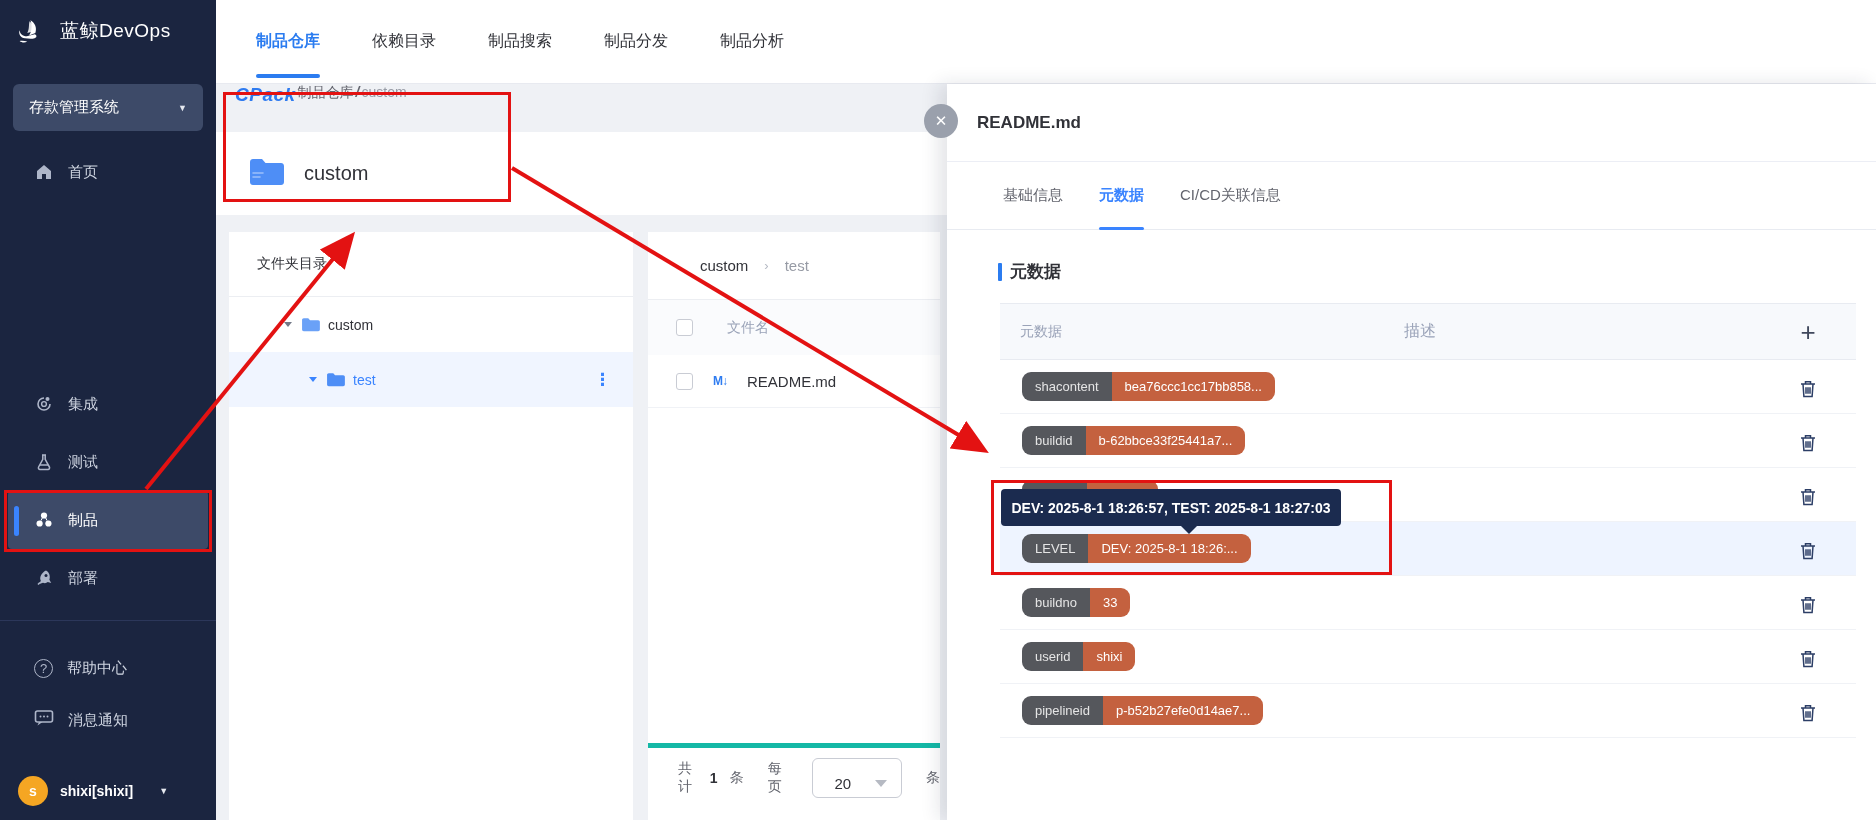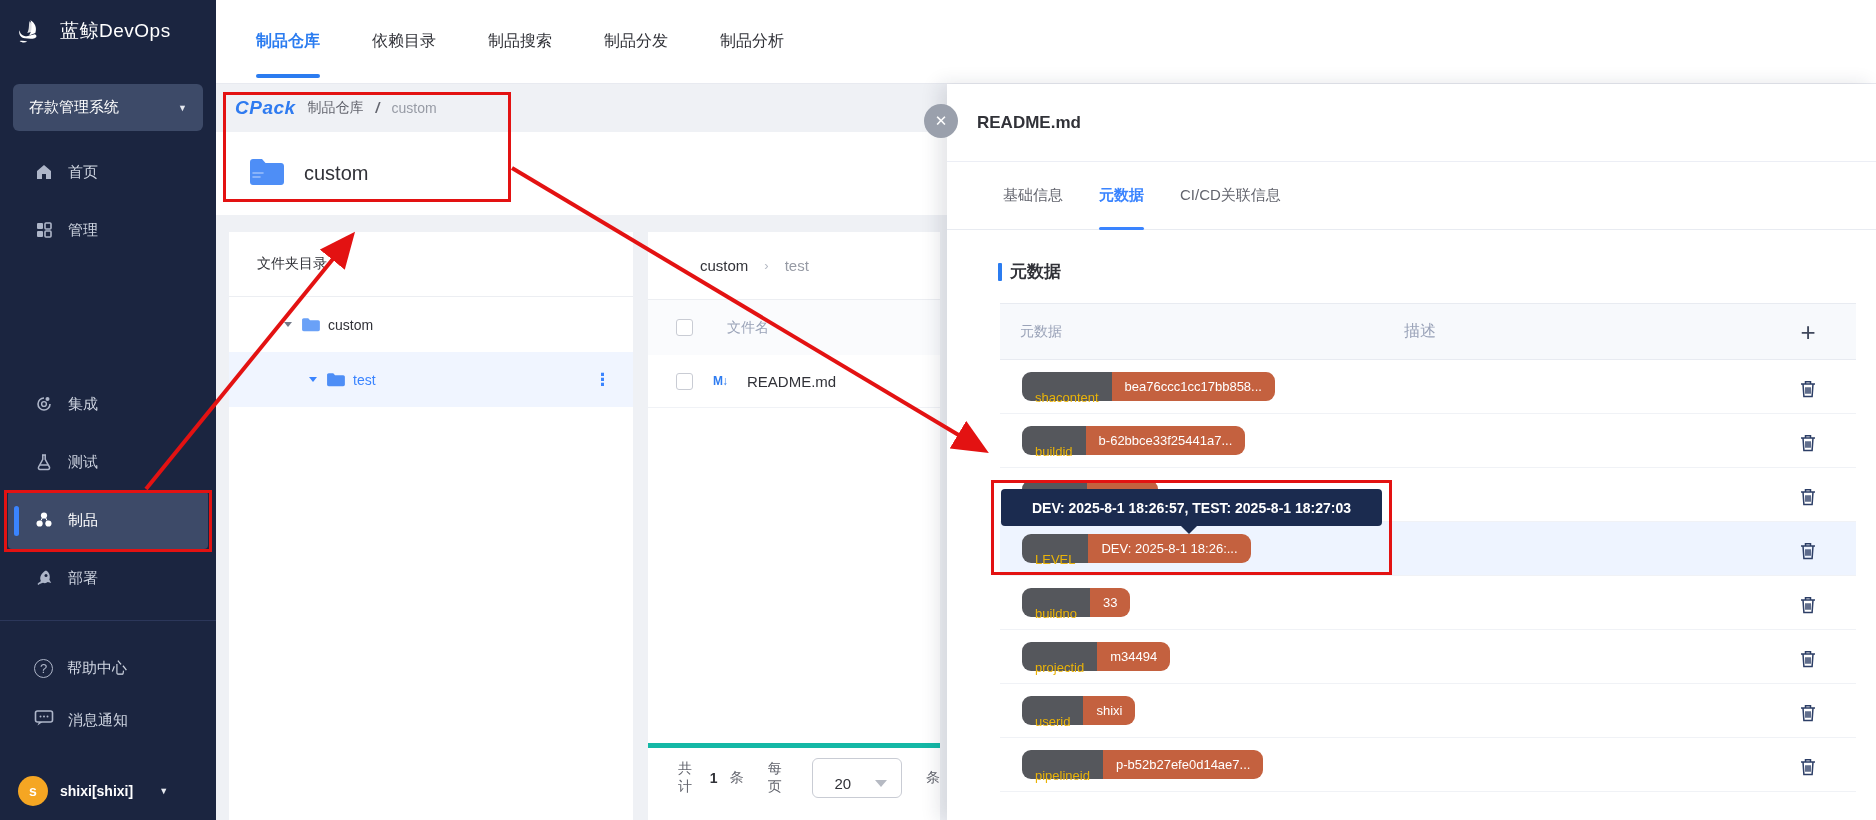--- a/index.html
+++ b/index.html
@@ -25,21 +25,21 @@
   .user-name{font-size:14px;font-weight:bold;color:#fff}
   .user-row .caret{margin-left:14px}
   .qmark{width:19px;height:19px;border:1.6px solid #aeb6c9;border-radius:50%;font-size:13px;display:flex;align-items:center;justify-content:center;color:#aeb6c9}
   
   #topnav{position:absolute;left:216px;top:0;width:1660px;height:84px;background:#fff;border-bottom:1px solid #e8eaf0;z-index:5;display:flex;align-items:center;padding-left:40px;gap:52px}
   .nav-tab{font-size:16px;color:#313238;cursor:pointer;position:relative;height:84px;display:flex;align-items:center}
   .nav-tab.active{color:#2b7cf0;font-weight:bold}
   .nav-tab.active::after{content:"";position:absolute;left:0;bottom:6px;width:100%;height:4px;background:#2b7cf0;border-radius:2px}
   
   #main{position:absolute;left:216px;top:84px;width:731px;height:736px;background:#eff1f5;z-index:4}
-  .crumb-bar{position:absolute;left:0;top:0;width:731px;height:48px;background:#eff1f5;display:flex;align-items:center;padding-left:19px;gap:12px}
+  .crumb-bar{position:absolute;left:0;top:0;width:731px;height:48px;background:#eff1f5;display:flex;align-items:flex-start;padding-left:19px;gap:2px}
   .cpack{font-size:19px;font-weight:800;font-style:italic;color:#2f7bf0;letter-spacing:.5px}
   .crumb-root{font-size:14px;color:#63656e}
   .crumb-sep{font-size:14px;color:#63656e;font-style:italic;font-weight:bold}
   .crumb-cur{font-size:14px;color:#979ba5}
   .folder-head{position:absolute;left:0;top:48px;width:731px;height:83px;background:#fff;display:flex;align-items:center;padding-left:32px;gap:18px}
   .folder-head .fname{font-size:20px;color:#313238}
   .card{position:absolute;background:#fff;top:148px;height:588px}
   #tree-card{left:13px;width:404px}
   #file-card{left:432px;width:292px}
   .card-head{height:65px;display:flex;align-items:center;border-bottom:1px solid #eceef2;padding-left:28px;font-size:14px;color:#313238}
@@ -77,24 +77,24 @@
   .sec-bar{width:4px;height:18px;background:#2b7cf0;border-radius:1px}
   .sec-txt{font-size:17px;font-weight:bold;color:#313238}
   .mtable{position:absolute;left:53px;top:219px;width:856px}
   .mt-head{height:57px;background:#f7f9fc;border-top:1px solid #e8ebf1;border-bottom:1px solid #e8ebf1;display:flex;align-items:center;position:relative}
   .mt-head .c1{margin-left:20px;font-size:14px;color:#9aa3b8}
   .mt-head .c2{position:absolute;left:404px;font-size:16px;color:#9aa3b8}
   .add-btn{position:absolute;left:788px;top:0;width:40px;height:57px;font-size:26px;font-weight:200;color:#40485c;display:flex;align-items:center;justify-content:center;cursor:pointer}
   .mrow{height:54px;border-bottom:1px solid #f0f2f6;display:flex;align-items:center;position:relative}
   .mrow.hl{background:#eef4ff}
   .tag{display:flex;margin-left:22px;font-size:13px;line-height:29px;height:29px}
-  .tag .k{background:#55575c;color:#eab308;padding:11px 13px;border-radius:9px 0 0 9px;white-space:nowrap}
+  .tag .k{background:#55575c;color:#e5e5e5;padding:0 13px;border-radius:9px 0 0 9px;white-space:nowrap}
   .tag .v{background:#c4613f;color:#fff;padding:0 13px;border-radius:0 9px 9px 0;white-space:nowrap}
   .trash{position:absolute;left:793px;top:18px;width:30px;height:22px;display:flex;align-items:center;justify-content:center;cursor:pointer}
-  .tooltip{position:absolute;left:54px;top:405px;width:381px;height:37px;background:#1b2b4f;border-radius:4px;color:#fff;font-size:14px;font-weight:600;display:flex;align-items:center;justify-content:center;z-index:30;white-space:nowrap}
+  .tooltip{position:absolute;left:54px;top:405px;width:340px;height:37px;background:#1b2b4f;border-radius:4px;color:#fff;font-size:14px;font-weight:600;display:flex;align-items:center;justify-content:center;z-index:30;white-space:nowrap}
   .tt-caret{position:absolute;left:180px;top:37px;width:0;height:0;border-left:8px solid transparent;border-right:8px solid transparent;border-top:8px solid #1b2b4f}
   .close-btn{position:absolute;left:924px;top:104px;width:34px;height:34px;border-radius:50%;background:#9aa0ac;color:#fff;display:flex;align-items:center;justify-content:center;font-size:15px;z-index:26;cursor:pointer}
   
   .red-rect{position:absolute;border:3px solid #e31212;z-index:40;pointer-events:none}
   #rr-crumb{left:223px;top:92px;width:288px;height:110px}
   #rr-menu{left:4px;top:490px;width:208px;height:62px}
   #rr-tip{left:991px;top:480px;width:401px;height:95px}
   #arrows{position:absolute;left:0;top:0;width:1876px;height:820px;z-index:45;pointer-events:none}
 </style>
 </head>
@@ -118,31 +118,20 @@
     <span class="caret">▼</span>
   </div>
 
   <div class="menu-item" style="top:143px">
     <span class="ic">
         <svg width="18" height="18" viewBox="0 0 18 18">
           <path d="M9 2l7 6v8h-5v-5H7v5H2V8z" fill="#aeb6c9"></path>
         </svg>
       </span>
     <span class="ml">首页</span>
-  </div>
-  <div class="menu-item" style="top:201px">
-    <span class="ic">
-        <svg width="18" height="18" viewBox="0 0 18 18" fill="#aeb6c9">
-          <rect x="2" y="2" width="6" height="6" rx="1"></rect>
-          <rect x="10" y="2" width="6" height="6" rx="1" fill="none" stroke="#aeb6c9" stroke-width="1.6"></rect>
-          <rect x="2" y="10" width="6" height="6" rx="1"></rect>
-          <rect x="10" y="10" width="6" height="6" rx="1" fill="none" stroke="#aeb6c9" stroke-width="1.6"></rect>
-        </svg>
-      </span>
-    <span class="ml">管理</span>
   </div>
   <div class="menu-item" style="top:375px">
     <span class="ic">
         <svg width="18" height="18" viewBox="0 0 18 18">
           <path d="M15 9A6 6 0 1 1 9 3" fill="none" stroke="#aeb6c9" stroke-width="1.6"></path>
           <circle cx="12.5" cy="4" r="2" fill="#aeb6c9"></circle>
           <circle cx="9" cy="9" r="2.4" fill="none" stroke="#aeb6c9" stroke-width="1.4"></circle>
         </svg>
       </span>
     <span class="ml">集成</span>
@@ -339,31 +328,20 @@
       <span class="trash">
           <svg width="16" height="18" viewBox="0 0 16 18">
             <path d="M1 4h14M5.5 4V1.8h5V4M3 4l.9 12.6h8.2L13 4M6 7.3v6.4M8 7.3v6.4M10 7.3v6.4" fill="none" stroke="#2c3e66" stroke-width="1.5"></path>
           </svg>
         </span>
     </div>
     <div class="mrow">
       <span class="tag">
           <span class="k">buildno</span>
           <span class="v">33</span>
-        </span>
-      <span class="trash">
-          <svg width="16" height="18" viewBox="0 0 16 18">
-            <path d="M1 4h14M5.5 4V1.8h5V4M3 4l.9 12.6h8.2L13 4M6 7.3v6.4M8 7.3v6.4M10 7.3v6.4" fill="none" stroke="#2c3e66" stroke-width="1.5"></path>
-          </svg>
-        </span>
-    </div>
-    <div class="mrow">
-      <span class="tag">
-          <span class="k">projectid</span>
-          <span class="v">m34494</span>
         </span>
       <span class="trash">
           <svg width="16" height="18" viewBox="0 0 16 18">
             <path d="M1 4h14M5.5 4V1.8h5V4M3 4l.9 12.6h8.2L13 4M6 7.3v6.4M8 7.3v6.4M10 7.3v6.4" fill="none" stroke="#2c3e66" stroke-width="1.5"></path>
           </svg>
         </span>
     </div>
     <div class="mrow">
       <span class="tag">
           <span class="k">userid</span>

